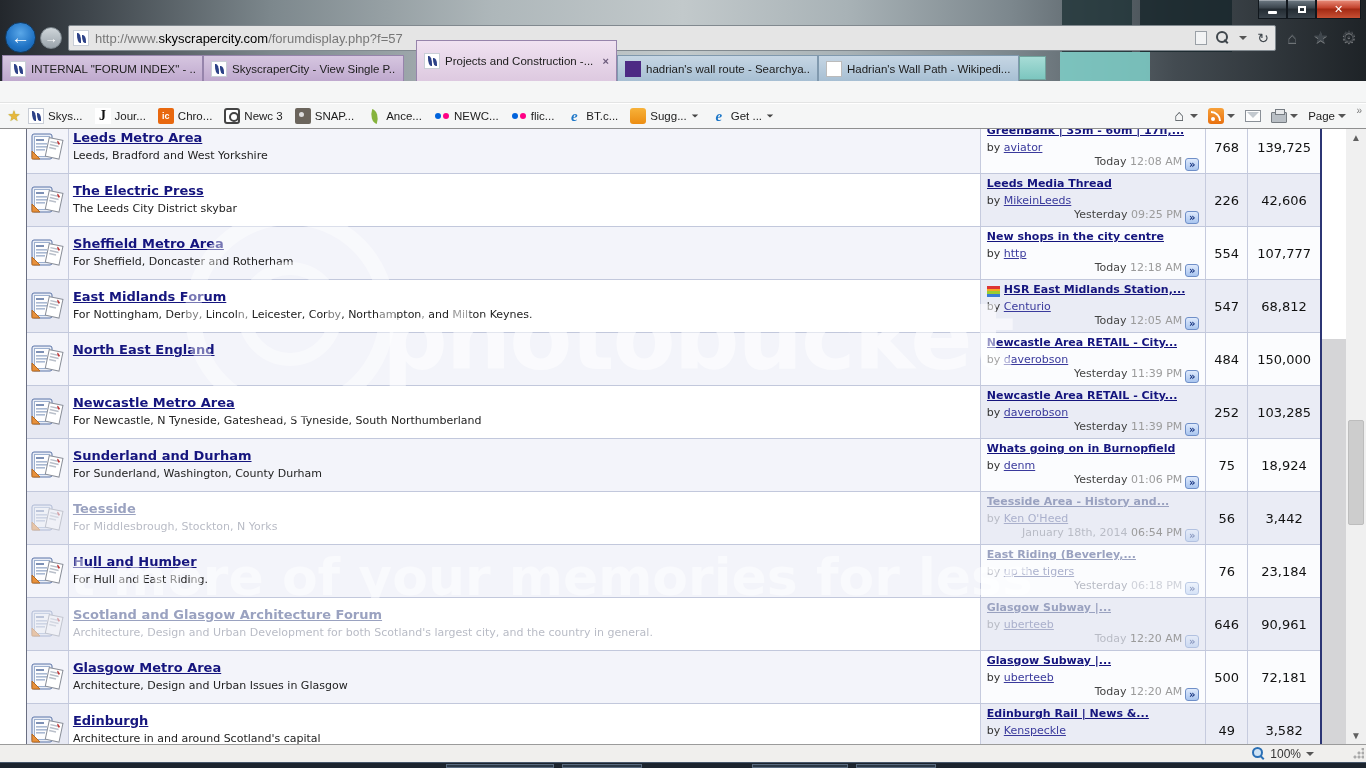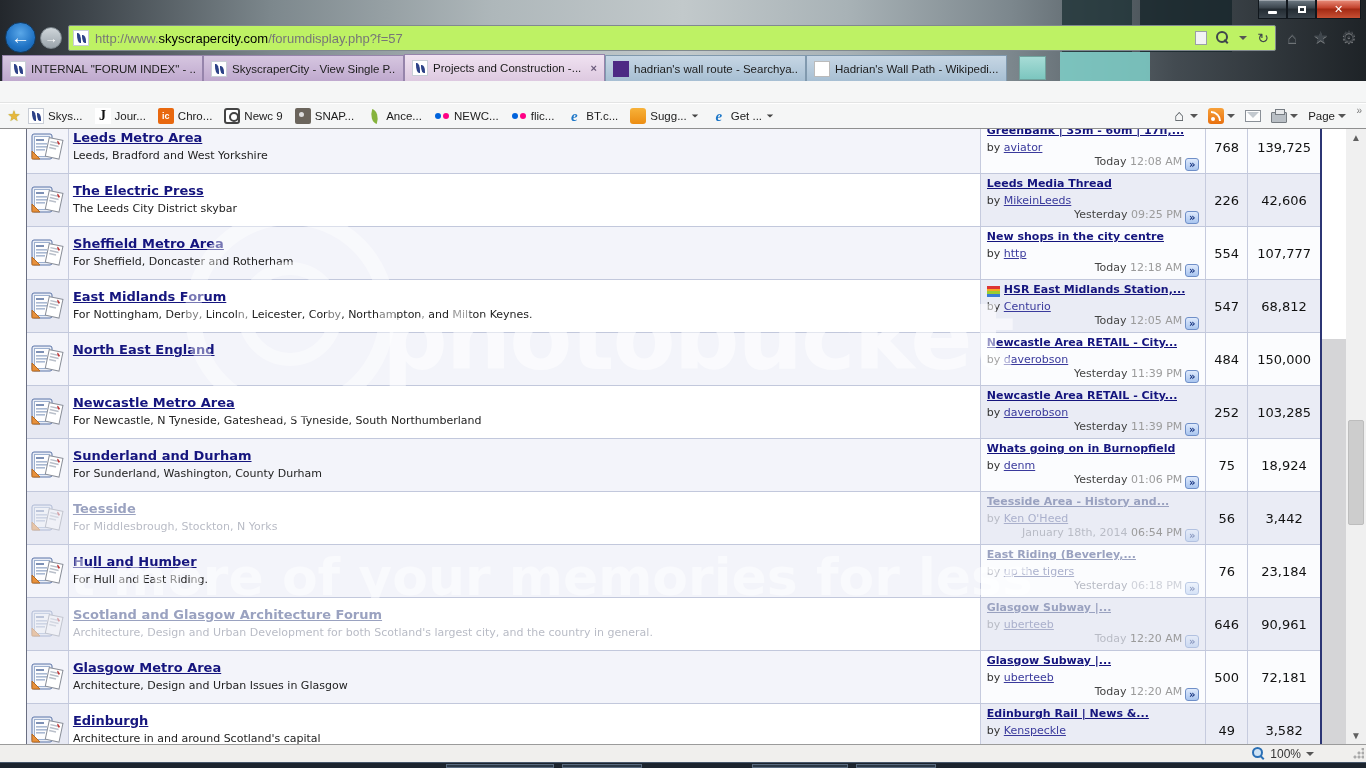--- a/index.html
+++ b/index.html
@@ -34,38 +34,38 @@
   .navrow { position:absolute; left:0; top:22px; width:1366px; height:32px; }
   .navcircle { position:absolute; border-radius:50%; display:flex; align-items:center;
     justify-content:center; cursor:pointer; }
   .back { left:5px; top:0; width:31px; height:31px;
     background:radial-gradient(circle at 50% 35%,#5aa7e8,#1f72c4 60%,#155a9e);
     border:1px solid #123d66; color:#fff; font-size:19px; font-weight:bold; z-index:3; }
   .fwd { left:40px; top:5px; width:22px; height:22px;
     background:linear-gradient(#cfd6da,#9aa4ab); border:1px solid #7c868d;
     color:#fff; font-size:13px; font-weight:bold; z-index:2; }
   .addrbar { position:absolute; left:68px; top:3px; width:1208px; height:26px;
-    background:#bef264; border:1px solid #81898f; border-radius:2px;
+    background:#e5e5e5; border:1px solid #81898f; border-radius:2px;
     display:flex; align-items:center; padding:0 4px; }
   .addrtext { flex:1; font-size:13px; white-space:nowrap; overflow:hidden; }
   .addrtext .dim { color:#777; } .addrtext .dom { color:#000; }
   .addr-ic { display:flex; align-items:center; gap:8px; margin-left:6px; }
   .caret { width:0; height:0; border-left:4px solid transparent; border-right:4px solid transparent;
     border-top:4px solid #555; display:inline-block; }
   .navright { position:absolute; left:1284px; top:5px; display:flex; gap:13px; align-items:center; }
   .navright span { font-size:17px; color:#3a3f44; cursor:pointer; text-shadow:0 1px 0 rgba(255,255,255,.4); }
 
   
   .tabrow { position:absolute; left:2px; top:54px; height:27px; display:flex; align-items:flex-end; }
   .tab { height:26px; display:flex; align-items:center; gap:5px; padding:0 7px;
     border:1px solid #8d7fa0; border-bottom:none; font-size:11.5px; color:#1c1c1c;
     max-width:201px; min-width:201px; cursor:pointer; }
   .tab .lbl { white-space:nowrap; overflow:hidden; flex:1; }
   .tab.g-purple { background:linear-gradient(#d6c6e0,#bfa9ce); border-color:#9684ab; }
-  .tab.g-purple.active { background:linear-gradient(#f0e2f1,#ddc9e0); height:27px; }
+  .tab.g-purple.active { background:linear-gradient(#f0e2f1,#ddc9e0); height:41px;margin-left:12px; }
   .tab.g-blue { background:linear-gradient(#c6d6e4,#a7bfd3); border-color:#8099ae; }
   .tab .closex { color:#6b5b7b; font-size:11px; font-weight:bold; padding-left:2px; cursor:pointer; }
   .newtab { width:27px; height:24px; margin-left:3px; background:linear-gradient(#a7dcd6,#7cc6bf);
     border:1px solid #6fa39d; cursor:pointer; }
 
   
   .menubar { position:absolute; left:0; top:81px; width:1366px; height:22px; background:#f5f6f6;
     display:flex; align-items:center; padding-left:10px; gap:2px; border-bottom:1px solid #e3e4e4; }
   .menubar .mi { font-size:12px; color:#1c1c1c; padding:2px 8px; cursor:pointer; }
   .favbar { position:absolute; left:0; top:104px; width:1366px; height:25px; background:#f5f6f6;
@@ -318,21 +318,21 @@
     <span>Jour...</span>
 
   </span>
         <span class="favitem">
     <span class="ico ic-icon">ic</span>
     <span>Chro...</span>
 
   </span>
         <span class="favitem">
     <span class="ico camera-icon"></span>
-    <span>Newc 9</span>
+    <span>Newc 3</span>
 
   </span>
         <span class="favitem">
     <span class="ico snap-camera-icon"></span>
     <span>SNAP...</span>
 
   </span>
         <span class="favitem">
     <span class="ico ancestry-leaf-icon"></span>
     <span>Ance...</span>

